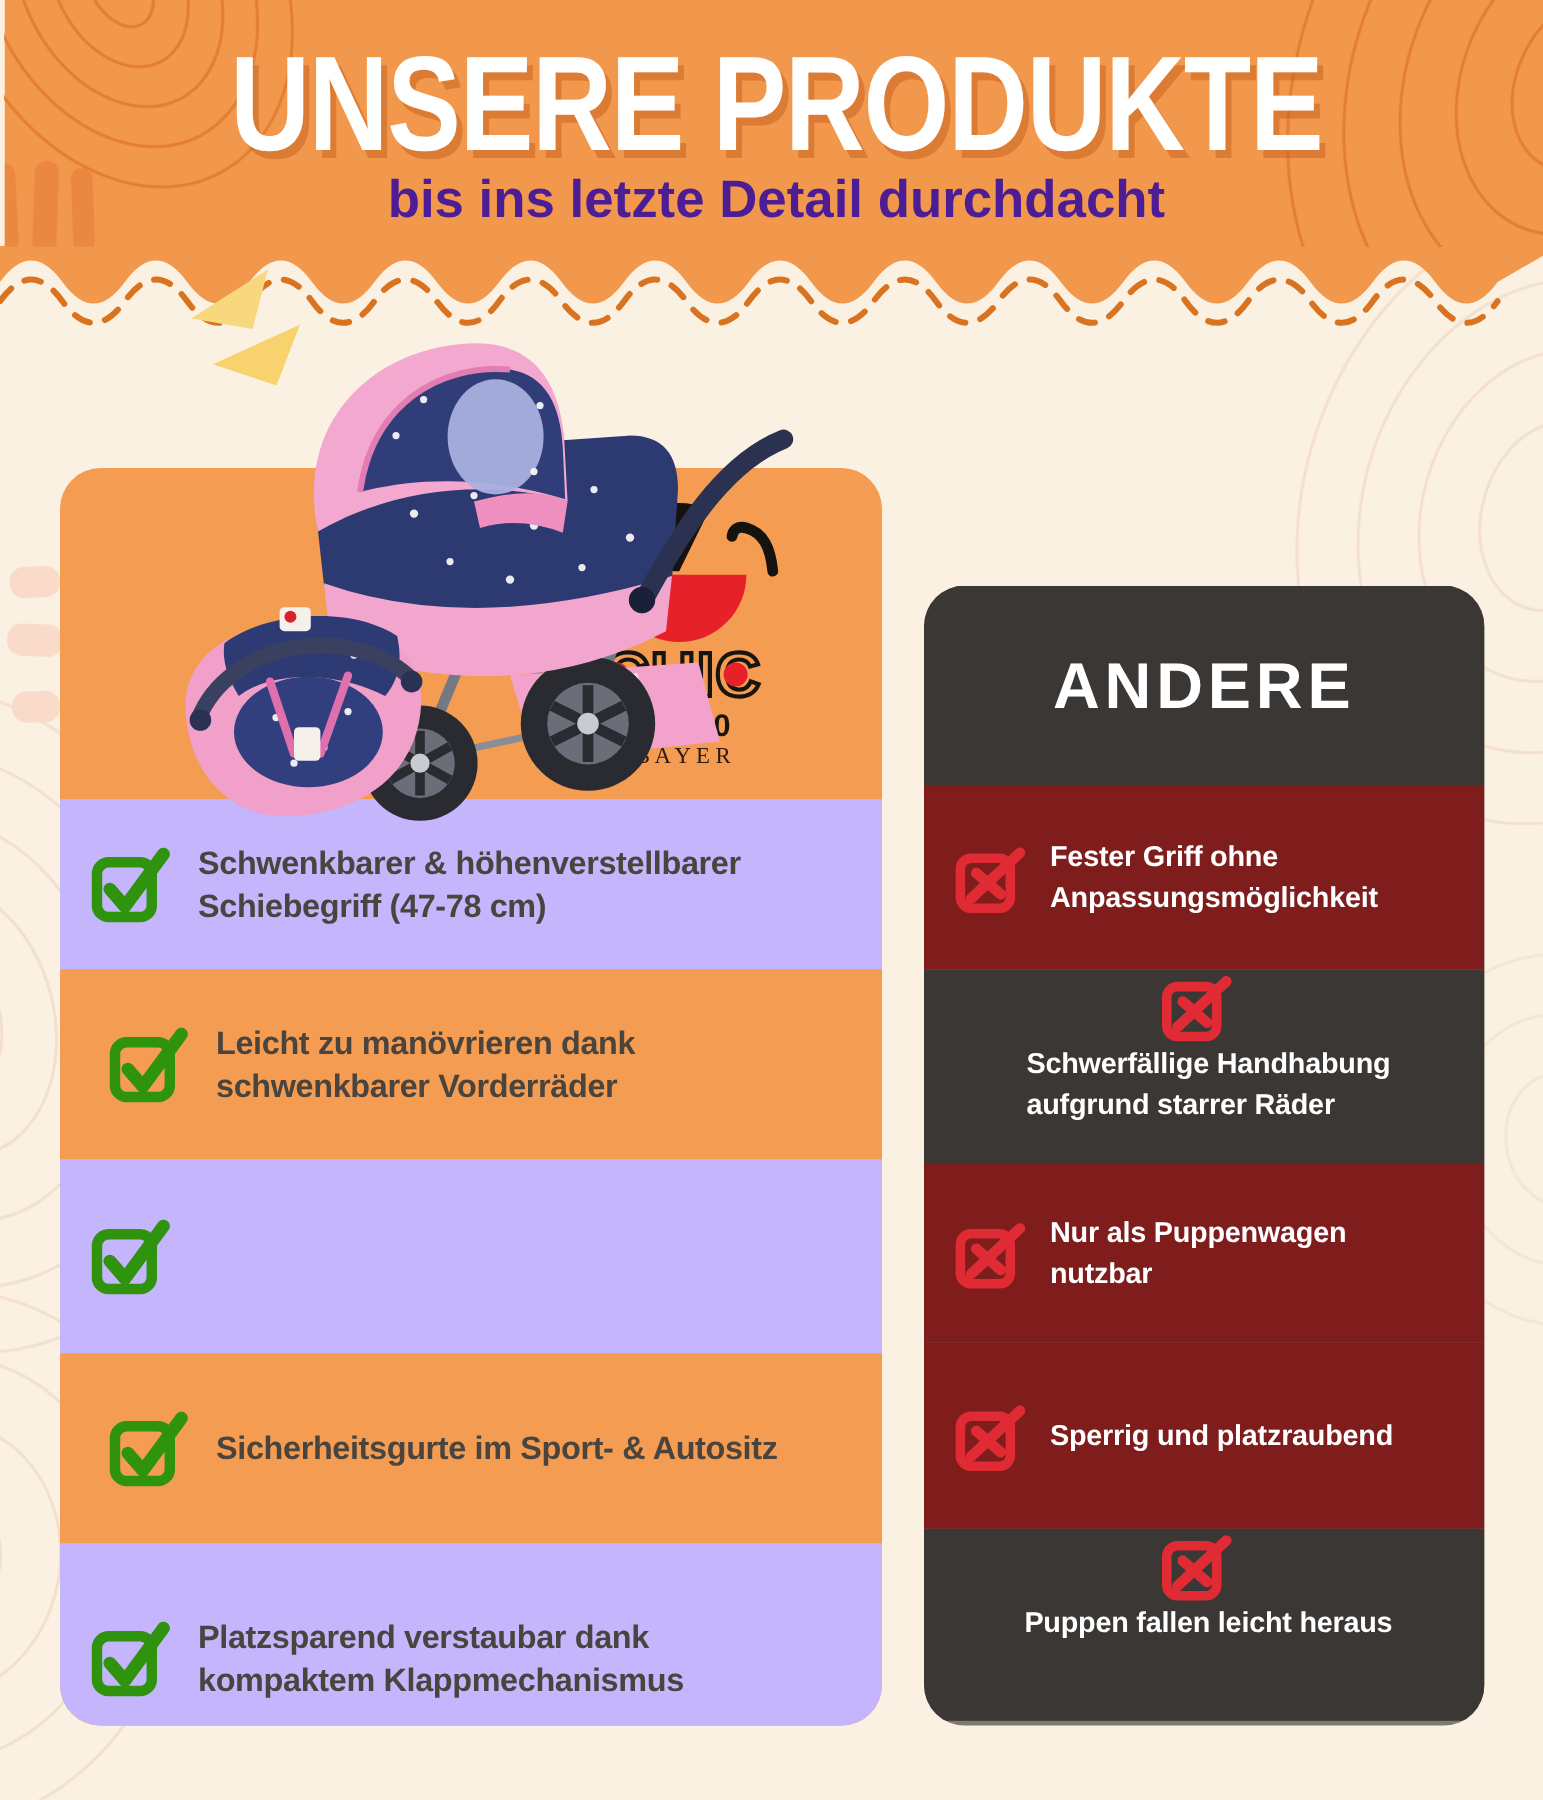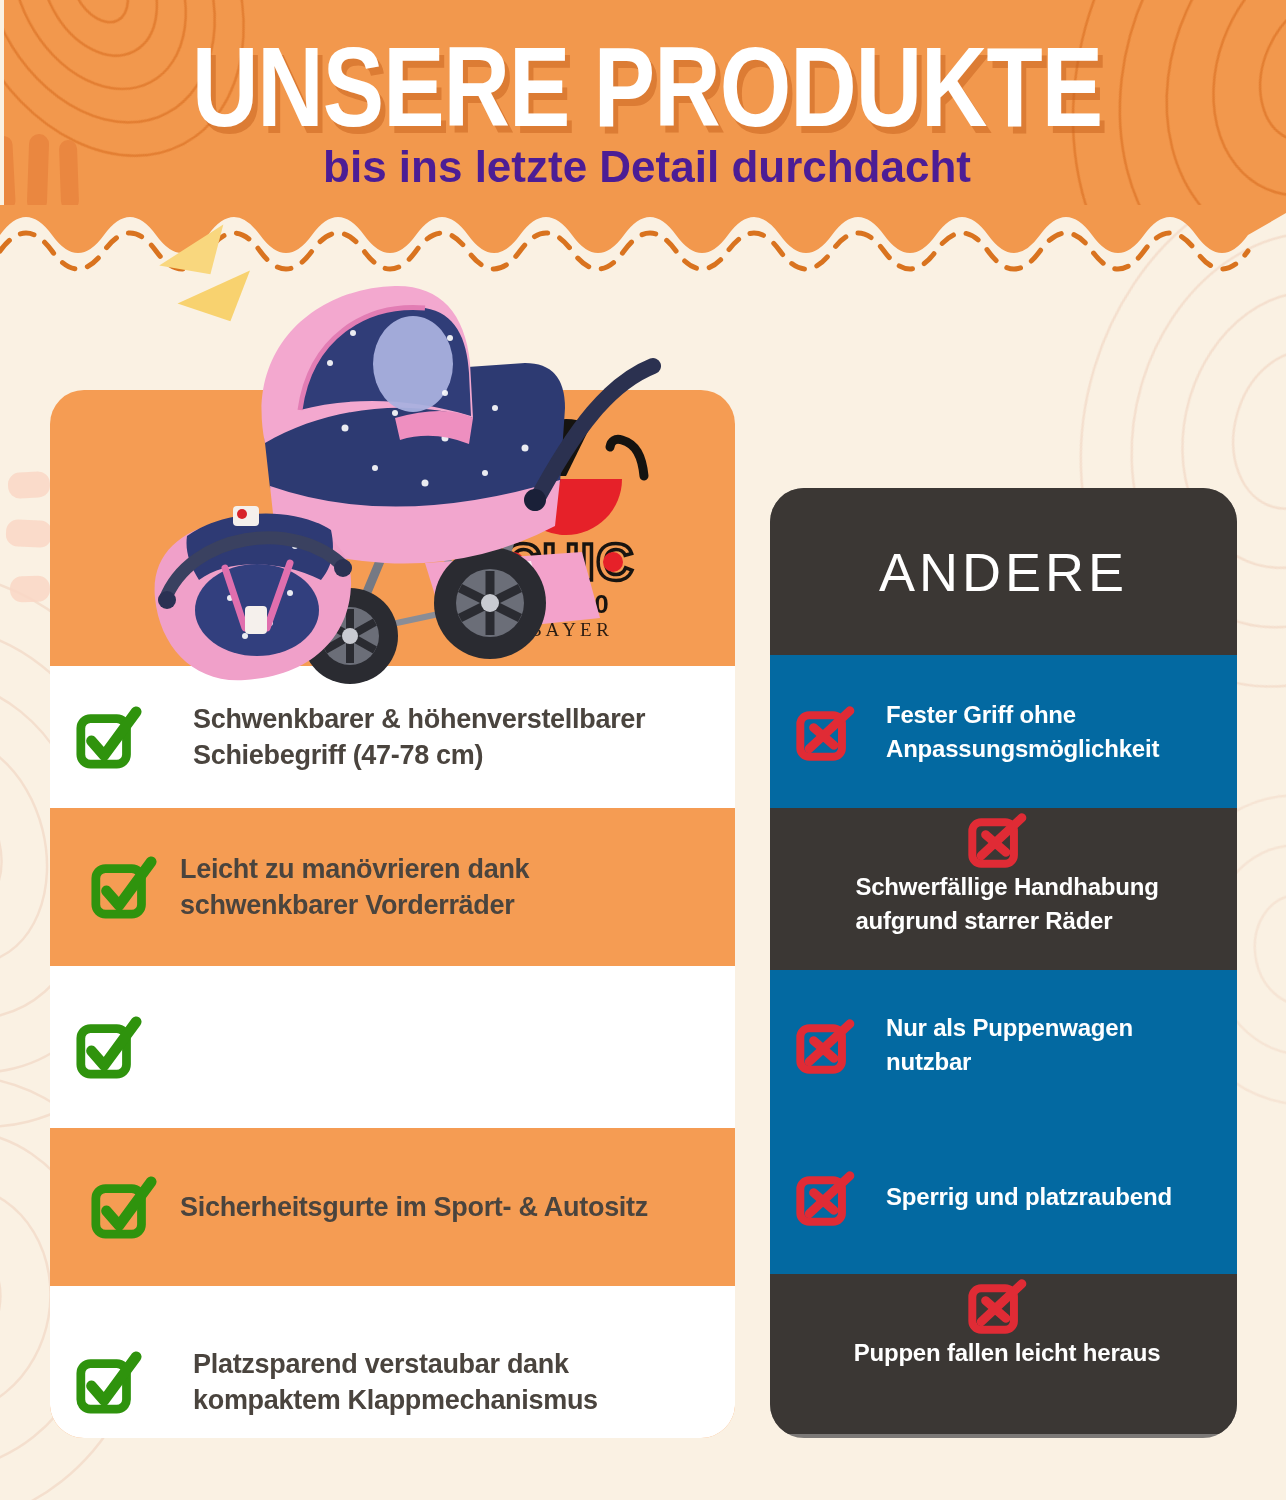--- a/index.html
+++ b/index.html
@@ -25,35 +25,35 @@
     position:absolute;left:0;top:142px;width:100%;text-align:center;
     font-size:44px;font-weight:700;color:#4c1d95;
   }
   .wave-svg{position:absolute;left:0;top:205px;z-index:2;}
   .star{position:absolute;left:148px;top:220px;z-index:3;}
   
   .card{position:absolute;border-radius:34px;overflow:hidden;z-index:1;}
   .left-card{left:50px;top:390px;width:685px;height:1048px;background:#F59C53;}
   .left-rows{position:absolute;left:0;top:276px;width:100%;}
   .row{display:flex;align-items:center;box-sizing:border-box;padding:0 18px 0 25px;}
-  .row-light{background:#ffffff;gap:28px;}
+  .row-light{background:#c4b5fd;}
   .row-orange{background:#F59C53;padding-left:40px;}
-  .row-gray{background:#0369a1;gap:11px;}
+  .row-gray{background:#7f1d1d;}
   .row-dark{background:#3B3734;flex-direction:column;}
   .lr1{height:142px}.lr2{height:158px}.lr3{height:162px}.lr4{height:158px}.lr5{height:192px}
   .rr1{height:153px}.rr2{height:162px}.rr3{height:149px}.rr4{height:160px}.rr5{height:155px}
   .check-wrap{width:68px;height:68px;flex:0 0 68px;margin-right:22px;}
   .cross-wrap{width:62px;height:62px;flex:0 0 62px;margin-right:18px;}
   .left-text{
     font-size:27px;font-weight:700;color:#4A443E;line-height:1.34;
     letter-spacing:-0.3px;white-space:pre-line;
   }
   .right-card{left:770px;top:488px;width:467px;height:950px;background:#7C7977;}
   .right-header{height:167px;background:#3B3734;display:flex;align-items:center;justify-content:center;}
-  .andere{font-size:54px;font-weight:400;color:#FFFFFF;letter-spacing:4px;}
+  .andere{font-size:54px;font-weight:700;color:#FFFFFF;letter-spacing:4px;}
   .right-text{
     font-size:24px;font-weight:700;color:#FFFFFF;line-height:1.4;
     letter-spacing:-0.2px;white-space:pre-line;
   }
   
   .photo{position:absolute;left:95px;top:268px;z-index:3;}
   .logo{position:absolute;left:494px;top:408px;z-index:2;}
 </style>
 </head>
 <body>

